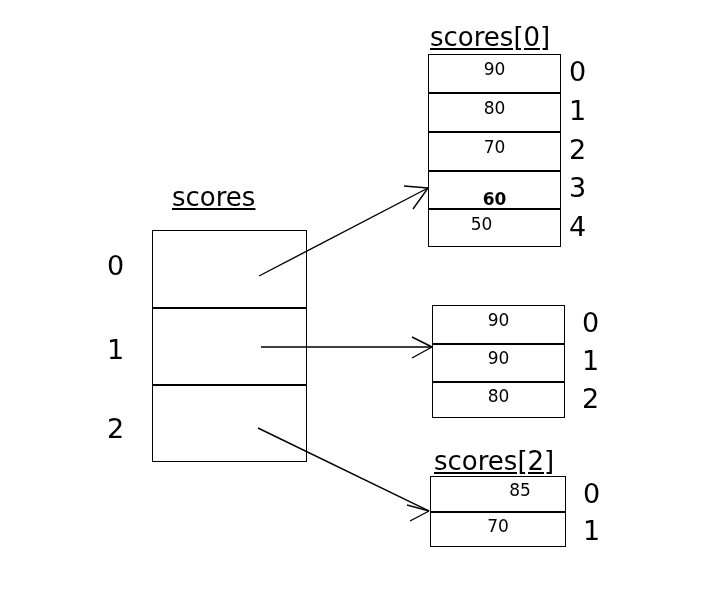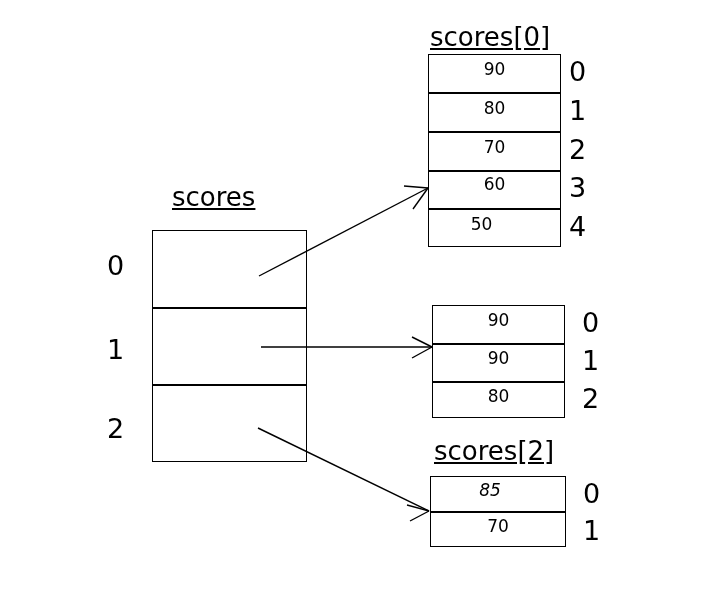--- a/index.html
+++ b/index.html
@@ -76,21 +76,21 @@
 
   <div class="box" style="left:428px; top:54px; width:133px; height:193px;"></div>
   <div class="divider" style="left:428px; top:92px;  width:133px;"></div>
   <div class="divider" style="left:428px; top:131px; width:133px;"></div>
   <div class="divider" style="left:428px; top:170px; width:133px;"></div>
   <div class="divider" style="left:428px; top:208px; width:133px;"></div>
 
   <div class="cell-value" style="left:428px; top:61px;  width:133px;">90</div>
   <div class="cell-value" style="left:428px; top:100px; width:133px;">80</div>
   <div class="cell-value" style="left:428px; top:139px; width:133px;">70</div>
-  <div class="cell-value" style="left:428px; top:176px; width:133px;">60</div>
+  <div class="cell-value" style="left:428px; top:191px; width:133px;font-weight:bold;">60</div>
   <div class="cell-value" style="left:428px; top:216px; width:107px;">50</div>
 
   <div class="label idx-label" style="left:569px; top:58px;">0</div>
   <div class="label idx-label" style="left:569px; top:97px;">1</div>
   <div class="label idx-label" style="left:569px; top:136px;">2</div>
   <div class="label idx-label" style="left:569px; top:174px;">3</div>
   <div class="label idx-label" style="left:569px; top:213px;">4</div>
 
 
   <div class="box" style="left:432px; top:305px; width:133px; height:113px;"></div>
@@ -98,26 +98,26 @@
   <div class="divider" style="left:432px; top:381px; width:133px;"></div>
 
   <div class="cell-value" style="left:432px; top:312px; width:133px;">90</div>
   <div class="cell-value" style="left:432px; top:350px; width:133px;">90</div>
   <div class="cell-value" style="left:432px; top:388px; width:133px;">80</div>
 
   <div class="label idx-label" style="left:582px; top:309px;">0</div>
   <div class="label idx-label" style="left:582px; top:347px;">1</div>
   <div class="label idx-label" style="left:582px; top:385px;">2</div>
 
-  <div class="label title-label" style="left:434px; top:438px;">scores[2]</div>
+  <div class="label title-label" style="left:434px; top:448px;">scores[2]</div>
 
   <div class="box" style="left:430px; top:476px; width:136px; height:71px;"></div>
   <div class="divider" style="left:430px; top:511px; width:136px;"></div>
 
-  <div class="cell-value" style="left:422px; top:482px; width:136px;font-style:italic;">85</div>
+  <div class="cell-value" style="left:452px; top:482px; width:136px;">85</div>
   <div class="cell-value" style="left:430px; top:518px; width:136px;">70</div>
 
   <div class="label idx-label" style="left:583px; top:480px;">0</div>
   <div class="label idx-label" style="left:583px; top:517px;">1</div>
 
   <svg class="svg-layer" viewBox="0 0 726 590">
 
     <g>
       <line x1="259" y1="276" x2="428" y2="188" stroke="#000000" stroke-width="1.4"></line>
       <line x1="428" y1="188" x2="404" y2="186" stroke="#000000" stroke-width="1.4"></line>

